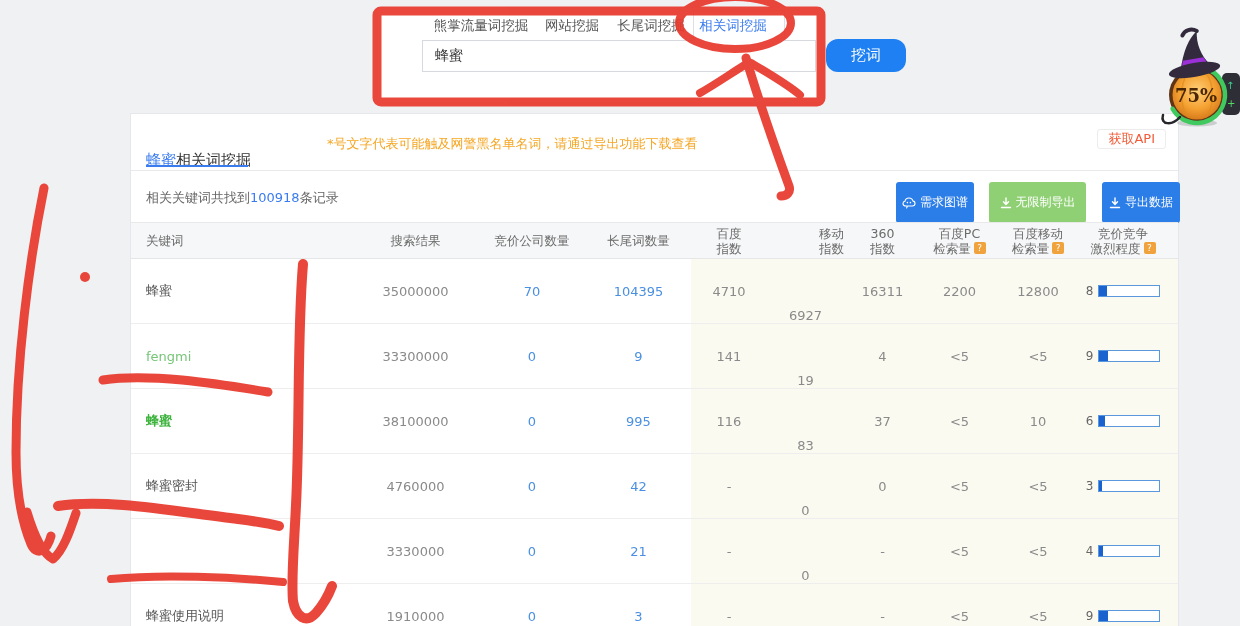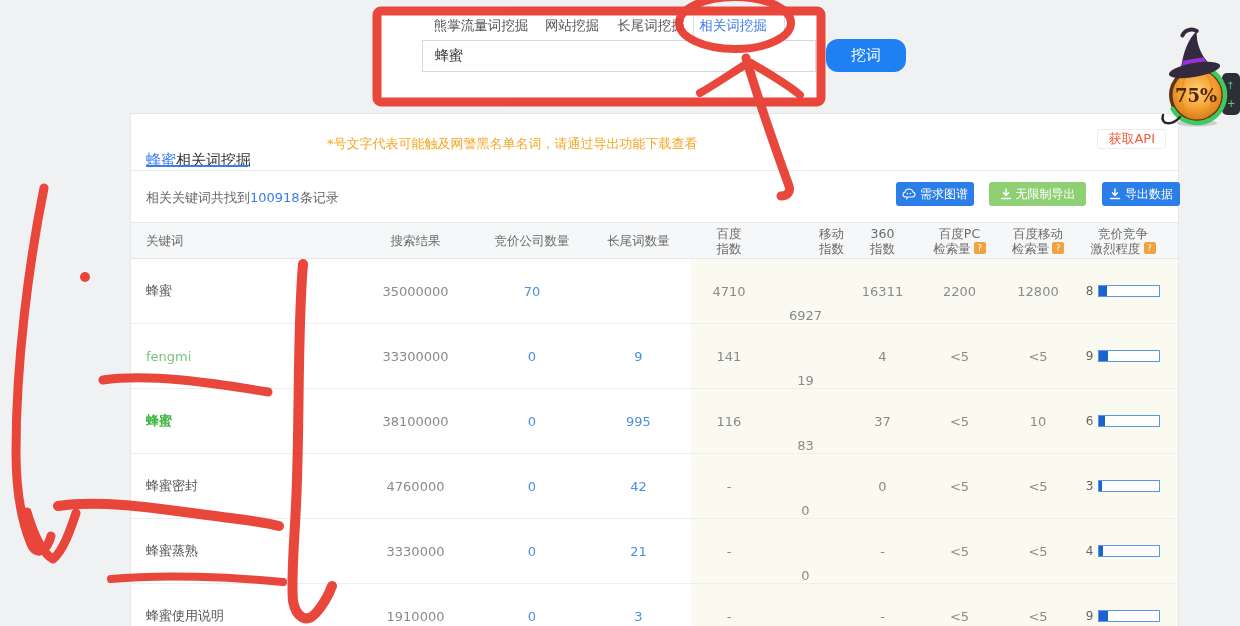--- a/index.html
+++ b/index.html
@@ -21,21 +21,21 @@
   .card { position:absolute; left:130px; top:113px; width:1049px; height:545px; background:#fff; border:1px solid #e5e7ea; }
   .card-title { position:absolute; left:15px; top:17px; font-size:15px; font-weight:normal; color:#333;margin-top:20px; }
   .card-title .kw { color:#3a7bf0; }
   .title-underline { position:absolute; left:15px; top:51px; width:102px; height:2px; background:#3a7bf0; }
   .warning { position:absolute; left:196px; top:21px; font-size:13px; color:#f5a623; }
   .api-btn { position:absolute; right:12px; top:15px; padding:0 10px; font-size:13px; color:#f25b38; border:1px solid #ececec; border-radius:3px; background:#fff; cursor:pointer; }
   .header-divider { position:absolute; left:0; right:0; top:56px; height:1px; background:#e8eaed; }
   .stats { position:absolute; left:15px; top:75px; font-size:13px; color:#666; }
   .stats .count { color:#3a7bf0; }
 
-  .act-btn { position:absolute; top:68px; height:24px; border-radius:3px; color:#fff; font-size:12px; display:flex; align-items:center; justify-content:center; gap:4px; cursor:pointer; }
+  .act-btn { position:absolute; top:68px; height:41px; border-radius:3px; color:#fff; font-size:12px; display:flex; align-items:center; justify-content:center; gap:4px; cursor:pointer; }
   .btn-demand  { left:765px; width:78px; background:#2b7de8; }
   .btn-unltd   { left:858px; width:97px; background:#90d075; }
   .btn-export  { left:971px; width:78px; background:#2b7de8; }
   .act-btn svg { display:block; }
 
   
   .thead { position:absolute; left:0; right:0; top:108px; height:37px; background:#f6f7f8; border-top:1px solid #e9e9e9; border-bottom:1px solid #e4e6e8; }
   .trow { position:absolute; left:0; right:0; height:65px; border-bottom:1px solid #eee; background:#fff; }
   .trow .cream { position:absolute; left:560px; right:0; top:0; bottom:0; background:#fbfaf1; }
   .cell { position:absolute; top:0; bottom:0; display:flex; align-items:center; justify-content:center; font-size:13px; color:#8a8a8a; }
@@ -163,20 +163,21 @@
         </div>
     </div>
 
     <div class="trow" style="top:145px">
       <div class="cream"></div>
       <div class="cell c1">
           <span class="kw-dark">蜂蜜</span>
         </div>
       <div class="cell c2">35000000</div>
       <div class="cell c3 link">70</div>
+      <div class="cell c4 link">104395</div>
       <div class="cell c5">4710</div>
       <div class="cell c6">6927</div>
       <div class="cell c7">16311</div>
       <div class="cell c8">2200</div>
       <div class="cell c9">12800</div>
       <div class="cell c10">
           <span class="bar-num">8</span>
           <span class="bar">
             <span class="bar-fill" style="width: 8px;"></span>
           </span>
@@ -241,23 +242,20 @@
       <div class="cell c10">
           <span class="bar-num">3</span>
           <span class="bar">
             <span class="bar-fill" style="width: 3px;"></span>
           </span>
         </div>
     </div>
 
     <div class="trow" style="top:405px">
       <div class="cream"></div>
-      <div class="cell c1">
-          <span class="kw-dark">蜂蜜蒸熟</span>
-        </div>
       <div class="cell c2">3330000</div>
       <div class="cell c3 link">0</div>
       <div class="cell c4 link">21</div>
       <div class="cell c5">-</div>
       <div class="cell c6">0</div>
       <div class="cell c7">-</div>
       <div class="cell c8">&lt;5</div>
       <div class="cell c9">&lt;5</div>
       <div class="cell c10">
           <span class="bar-num">4</span>

